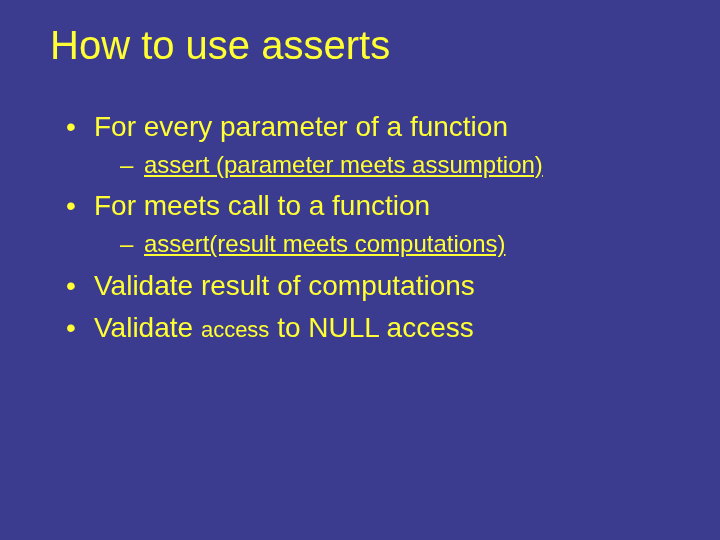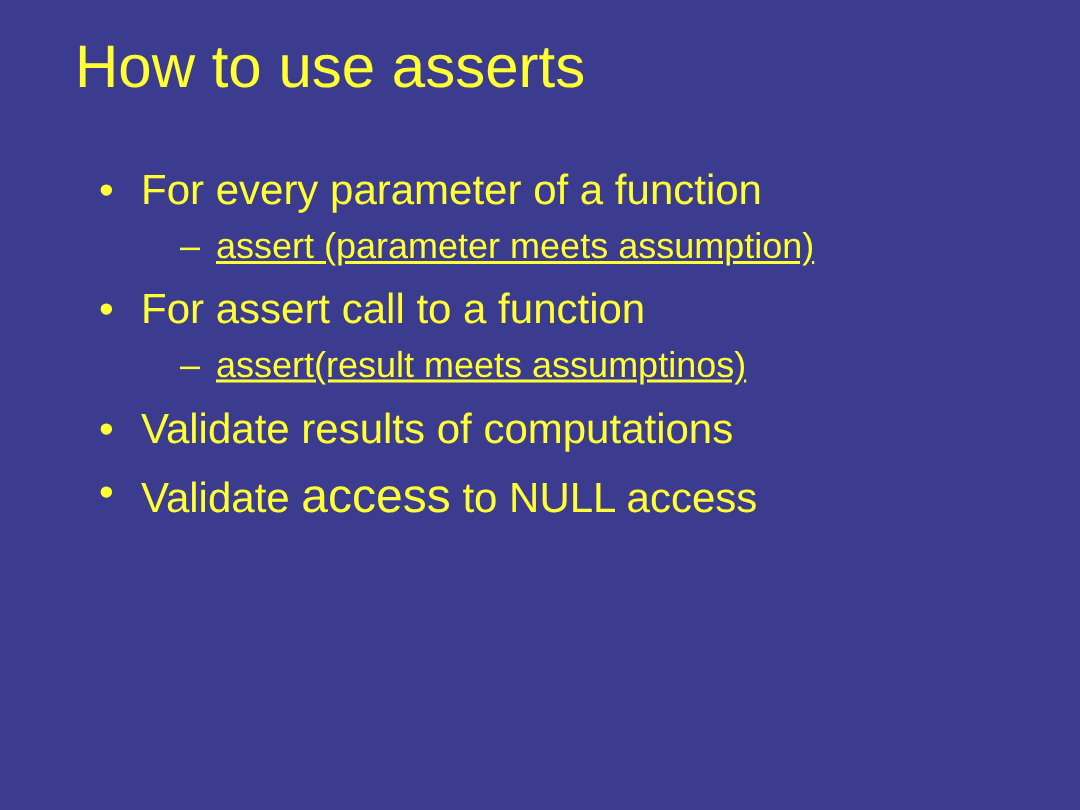--- a/index.html
+++ b/index.html
@@ -56,51 +56,51 @@
     text-decoration: underline;
   }
   ul.level2 > li::before {
     content: "–";
     position: absolute;
     left: 0;
     top: 0;
     font-size: 24px;
   }
   .emph {
-    font-size: 32px;
+    font-size: 22px;
   }
 </style>
 </head>
 <body>
 
 <div class="slide">
   <h1 class="title">How to use asserts</h1>
 
   <ul class="level1">
 
     <li>
       <span>For every parameter of a function</span>
       <ul class="level2">
         <li>
           <span>assert (parameter meets assumption)</span>
         </li>
       </ul>
     </li>
 
     <li>
-      <span>For assert call to a function</span>
+      <span>For meets call to a function</span>
       <ul class="level2">
         <li>
-          <span>assert(result meets assumptinos)</span>
+          <span>assert(result meets computations)</span>
         </li>
       </ul>
     </li>
 
     <li>
-      <span>Validate results of computations</span>
+      <span>Validate result of computations</span>
     </li>
 
     <li>
       <span>Validate </span><span class="emph">access</span><span> to NULL access</span>
     </li>
 
   </ul>
 </div>
 
 </body></html>

